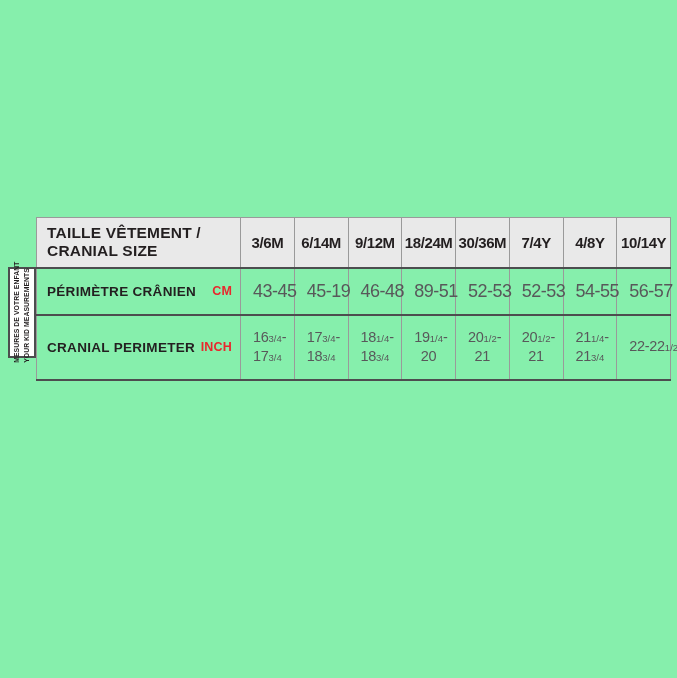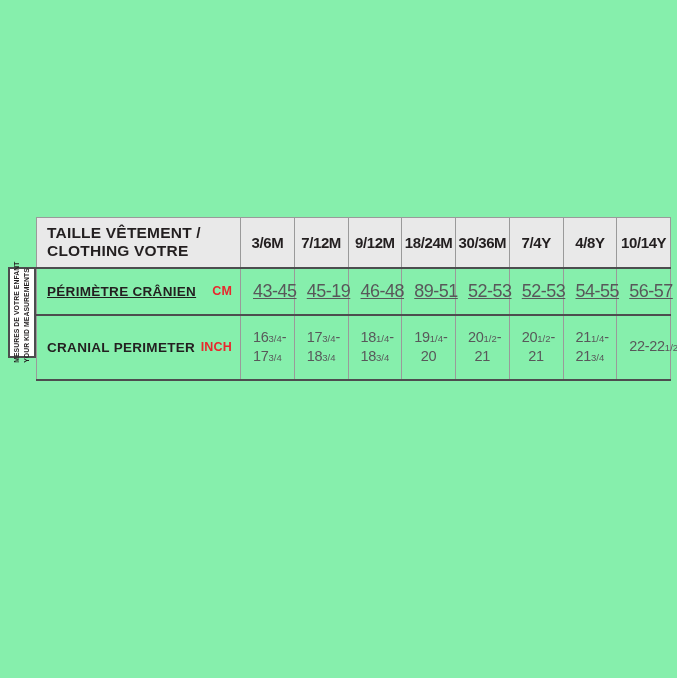--- a/index.html
+++ b/index.html
@@ -56,21 +56,21 @@
   th.title-cell{
     text-align:left;padding:2px 4px 2px 10px;
     font-size:15.5px;font-weight:bold;line-height:1.2;
     letter-spacing:0.2px;
   }
   th.col-head{
     font-size:15px;font-weight:bold;text-align:center;
     padding:0;letter-spacing:-0.4px;white-space:nowrap;
   }
 
-  tr.cm-row td{height:45px;border-bottom:2px solid var(--heavy-line);text-decoration:underline;}
+  tr.cm-row td{height:45px;border-bottom:2px solid var(--heavy-line);}
   tr.inch-row td{height:46px;border-bottom:2px solid var(--heavy-line);}
 
   td.label-cell{
     position:relative;text-align:left;
     padding:0 34px 0 10px;
     font-size:13.5px;font-weight:bold;color:var(--text-dark);
     letter-spacing:0.3px;white-space:nowrap;
   }
   td.label-cell .unit{
     position:absolute;right:8px;top:50%;transform:translateY(-50%);
@@ -108,24 +108,24 @@
         <col class="c-val">
       <col class="c-val">
         <col class="c-val">
         <col class="c-val">
         <col class="c-val">
     </colgroup>
     <thead>
       <tr>
         <th class="title-cell">
           <div>TAILLE VÊTEMENT /</div>
-          <div>CLOTHING VOTRE</div>
+          <div>CRANIAL SIZE</div>
         </th>
         <th class="col-head">3/6M</th>
-        <th class="col-head">7/12M</th>
+        <th class="col-head">6/14M</th>
         <th class="col-head">9/12M</th>
         <th class="col-head">18/24M</th>
         <th class="col-head">30/36M</th>
         <th class="col-head">7/4Y</th>
         <th class="col-head">4/8Y</th>
         <th class="col-head">10/14Y</th>
       </tr>
     </thead>
     <tbody>
       <tr class="cm-row">

